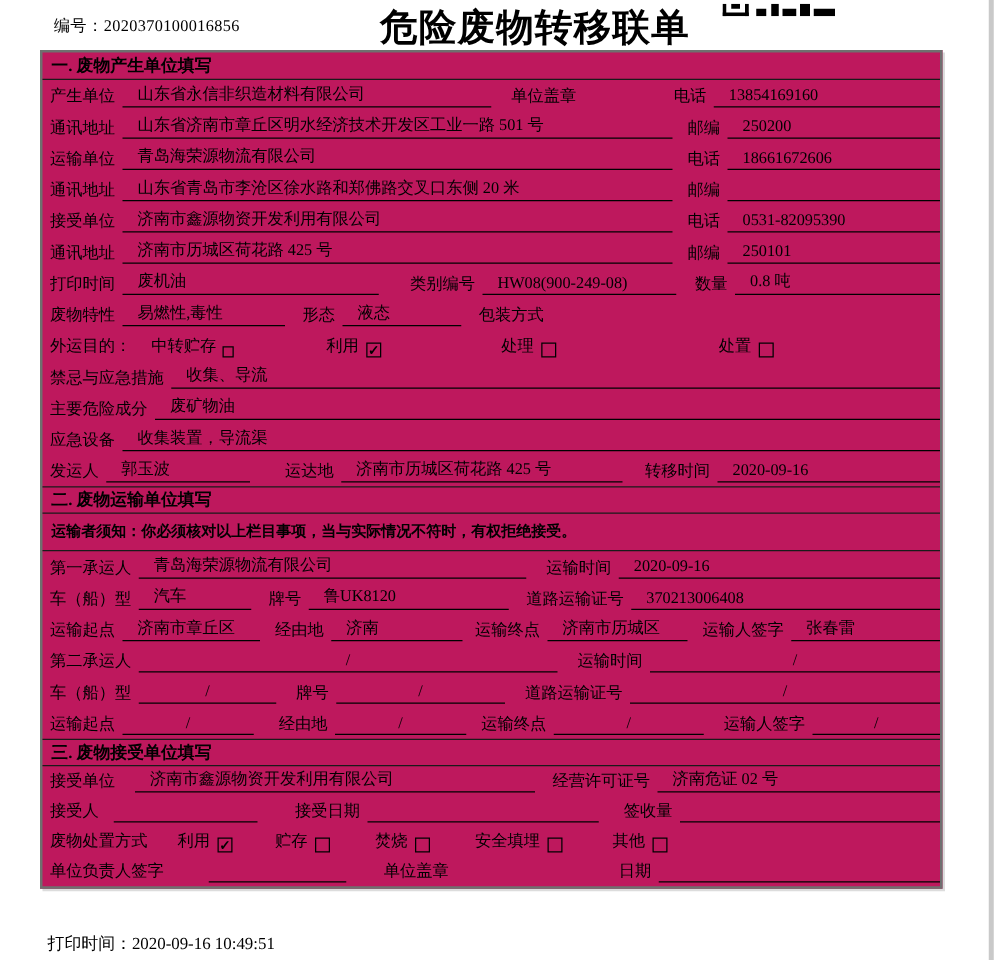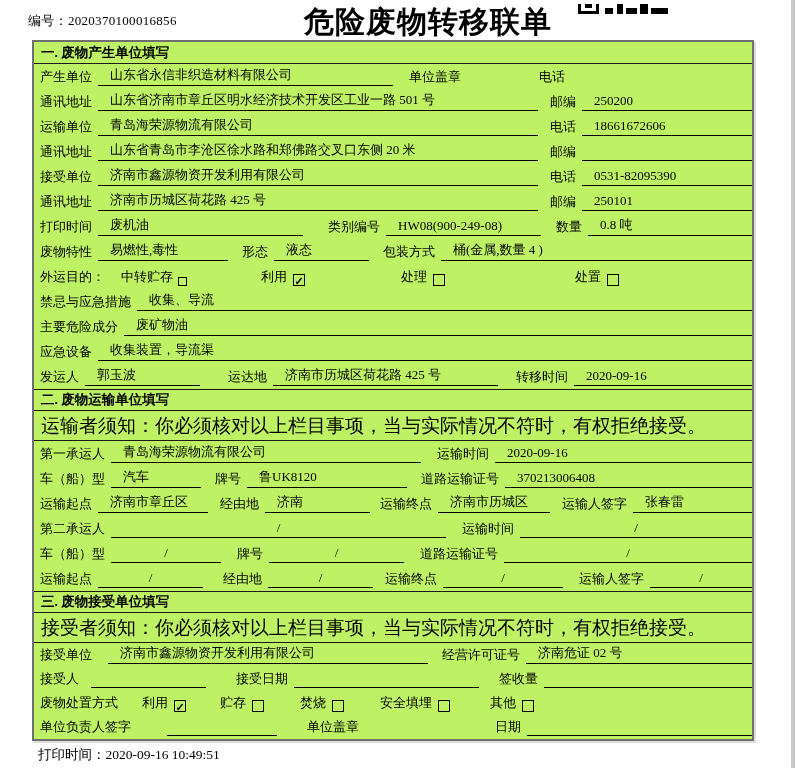--- a/index.html
+++ b/index.html
@@ -1,29 +1,29 @@
 <!DOCTYPE html>
 <html><head>
 <meta charset="utf-8">
 <style>
   * { margin:0; padding:0; box-sizing:border-box; }
   html,body { width:796px; height:768px; background:#fff; overflow:hidden;
     font-family:"Liberation Serif","DejaVu Serif",serif; color:#000; position:relative; }
-  .serial { position:absolute; left:28px; top:12px; font-size:13px; letter-spacing:0.3px; }
+  .serial { position:absolute; left:43px; top:12px; font-size:13px; letter-spacing:0.3px; }
   .title { position:absolute; left:60px; top:2px; width:736px; text-align:center;
     font-size:30px; font-weight:bold; letter-spacing:1px; }
   .qr { position:absolute; left:578px; top:0; width:90px; height:10px; }
   .scrollbar { position:absolute; right:1px; top:0; width:4px; height:768px; background:#c9c9c9; }
   .form-box { position:absolute; left:32px; top:40px; width:722px; border:2px solid #6f6f6f;
-    background:#bef264; box-shadow:2px 2px 0 #dcdcdc; }
+    background:#be185d; box-shadow:2px 2px 0 #dcdcdc; }
   .sh { height:22px; display:flex; align-items:center; font-weight:bold; font-size:13.5px;
     padding-left:7px; border-bottom:1.5px solid #1a1a1a; }
   .sh.mid { border-top:1.5px solid #1a1a1a; }
-  .notice { height:30px; display:flex; align-items:center; font-size:19px; padding-left:7px;
-    border-bottom:1px solid #1a1a1a; }
+  .notice { height:30px; display:flex; align-items:center; font-size:12px; padding-left:7px;
+    border-bottom:1px solid #1a1a1a;font-weight:bold; }
   .r { display:flex; align-items:flex-end; height:25px; padding:0 0 3px 6px;
     font-size:13px; white-space:nowrap; }
   .r.s3 { height:24px; }
   .lb { flex:0 0 auto; margin-right:6px; }
   .val { border-bottom:1px solid #000; padding:0 4px 1px 12px; min-height:17px; flex:0 0 auto; }
   .val.ctr { text-align:center; padding-left:4px; }
   .fx { flex:1 1 auto; margin-right:0; }
   .opt { display:inline-flex; align-items:flex-end;margin-top:48px; }
   .cb { display:inline-block; width:12px; height:12px; border:1px solid #000; margin-left:6px;
     text-align:center; line-height:12px; font-size:11px; font-weight:bold; }
@@ -57,20 +57,21 @@
 
 <div class="form-box">
 
   <div class="sh">一. 废物产生单位填写</div>
 
   <div class="r">
     <span class="lb">产生单位</span>
     <span class="val" style="width:295px">山东省永信非织造材料有限公司</span>
     <span class="lb" style="margin-left:16px">单位盖章</span>
     <span class="lb" style="margin-left:72px">电话</span>
+    <span class="val fx">13854169160</span>
   </div>
 
   <div class="r">
     <span class="lb">通讯地址</span>
     <span class="val" style="width:440px">山东省济南市章丘区明水经济技术开发区工业一路 501 号</span>
     <span class="lb" style="margin-left:12px">邮编</span>
     <span class="val fx">250200</span>
   </div>
 
   <div class="r">
@@ -109,21 +110,20 @@
     <span class="lb" style="margin-left:15px">数量</span>
     <span class="val fx">0.8 吨</span>
   </div>
 
   <div class="r">
     <span class="lb">废物特性</span>
     <span class="val" style="width:130px">易燃性,毒性</span>
     <span class="lb" style="margin-left:14px">形态</span>
     <span class="val" style="width:95px">液态</span>
     <span class="lb" style="margin-left:14px">包装方式</span>
-    <span class="val fx">桶(金属,数量 4 )</span>
   </div>
 
   <div class="r">
     <span class="lb">外运目的：</span>
     <span class="opt" style="margin-left:10px">
       <span>中转贮存</span>
       <span class="cb sm"></span>
     </span>
     <span class="opt" style="margin-left:74px">
       <span>利用</span>
@@ -214,21 +214,20 @@
     <span class="val ctr" style="width:105px">/</span>
     <span class="lb" style="margin-left:20px">经由地</span>
     <span class="val ctr" style="width:105px">/</span>
     <span class="lb" style="margin-left:12px">运输终点</span>
     <span class="val ctr" style="width:120px">/</span>
     <span class="lb" style="margin-left:16px">运输人签字</span>
     <span class="val ctr fx">/</span>
   </div>
 
   <div class="sh mid">三. 废物接受单位填写</div>
-  <div class="notice">接受者须知：你必须核对以上栏目事项，当与实际情况不符时，有权拒绝接受。</div>
 
   <div class="r s3">
     <span class="lb" style="margin-right:16px">接受单位</span>
     <span class="val" style="width:320px">济南市鑫源物资开发利用有限公司</span>
     <span class="lb" style="margin-left:14px">经营许可证号</span>
     <span class="val fx">济南危证 02 号</span>
   </div>
 
   <div class="r s3">
     <span class="lb" style="margin-right:12px">接受人</span>

